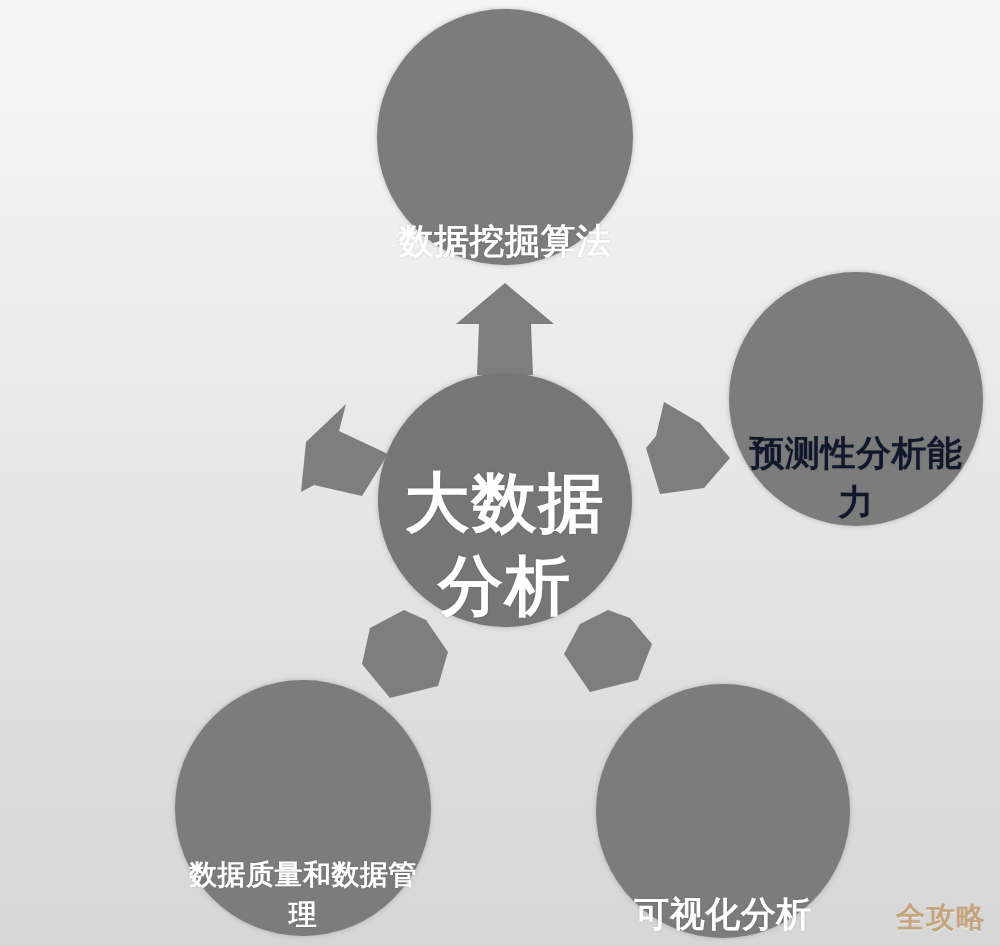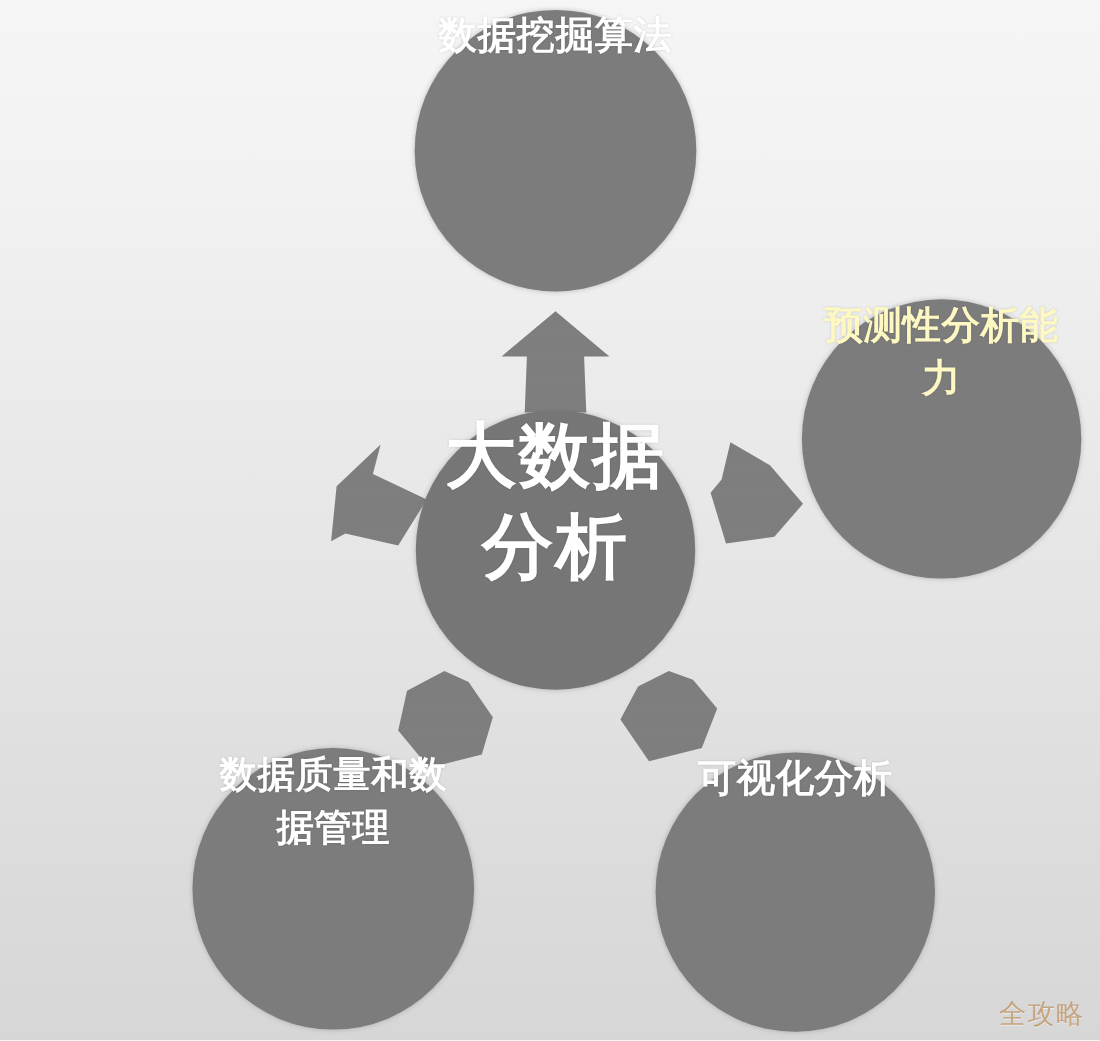--- a/index.html
+++ b/index.html
@@ -29,21 +29,21 @@
     opacity: .35;
     background-image: repeating-linear-gradient(
         0deg, rgba(0,0,0,.012) 0px, rgba(0,0,0,.012) 1px,
         rgba(255,255,255,.012) 1px, rgba(255,255,255,.012) 2px);
   }
   .node {
     position: absolute;
     border-radius: 50%;
     background: #7c7c7c;
     display: flex;
-    align-items: flex-start;
+    align-items: flex-end;
     justify-content: center;
     text-align: center;
     color: #ffffff;
     box-sizing: border-box;
     box-shadow: 0 0 5px rgba(120,120,120,.45);
   }
   .node .label {
     display: block;
     font-weight: bold;
     line-height: 1.38;
@@ -56,43 +56,43 @@
   #node-center { left: 378px; top: 373px; width: 254px; height: 254px; background: #767676; }
   #node-center .label { font-size: 65px; line-height: 1.28; letter-spacing: 2px; }
 
   #node-top    { left: 377px; top: 9px;   width: 256px; height: 256px; }
   #node-left   { left: 32px;  top: 266px; width: 256px; height: 256px; }
   #node-right  { left: 729px; top: 272px; width: 254px; height: 254px; }
   #node-bl     { left: 175px; top: 680px; width: 256px; height: 256px; }
   #node-br     { left: 596px; top: 684px; width: 254px; height: 254px; }
 
   .node-outer .label { font-size: 35px; }
-  #node-bl .label { font-size: 34px; line-height: 1.45; }
+  #node-bl .label { font-size: 28px; line-height: 1.45; }
 
   
   .arrow {
     position: absolute;
     pointer-events: none;
   }
   .arrow svg { display: block; overflow: visible; }
   .arrow path { fill: #7e7e7e; }
 
   #arrow-up      { left: 455px; top: 283px; }
   #arrow-upleft  { left: 298px; top: 404px; }
   #arrow-upright { left: 642px; top: 402px; }
   #arrow-downleft{ left: 358px; top: 608px; }
   #arrow-downright{left: 560px; top: 608px; }
 
   
   #watermark {
     position: absolute;
     right: 14px;
     bottom: 8px;
-    font-size: 25px;
-    font-weight: normal;
+    font-size: 29px;
+    font-weight: bold;
     color: #c4a079;
     letter-spacing: 1px;
     text-shadow: 0 1px 0 rgba(255,255,255,.55);
     opacity: .92;
   }
 </style>
 </head>
 <body>
 
 <div id="stage" style="background: linear-gradient(rgb(246, 246, 246) 0%, rgb(242, 242, 242) 18%, rgb(234, 234, 234) 42%, rgb(226, 226, 226) 66%, rgb(219, 219, 219) 86%, rgb(215, 215, 215) 100%);">
@@ -125,21 +125,21 @@
     <svg width="94" height="92" viewBox="0 0 94 92" aria-hidden="true">
       <path d="M48 2 L20 16 L4 46 L30 84 L78 72 L92 36 L70 10 Z" fill="#7e7e7e"></path>
     </svg>
   </div>
 
   <div class="node node-outer" id="node-top" style="background: rgb(124, 124, 124); color: rgb(255, 255, 255);">
     <span class="label">数据挖掘算法</span>
   </div>
 
 
-  <div class="node node-outer" id="node-right" style="background: rgb(124, 124, 124); color: #fef9c3;">
+  <div class="node node-outer" id="node-right" style="background: rgb(124, 124, 124); color: #0f172a;">
     <span class="label">预测性分析能力</span>
   </div>
 
   <div class="node node-outer" id="node-bl" style="background: rgb(124, 124, 124); color: rgb(255, 255, 255);">
     <span class="label">数据质量和数据管理</span>
   </div>
 
   <div class="node node-outer" id="node-br" style="background: rgb(124, 124, 124); color: rgb(255, 255, 255);">
     <span class="label">可视化分析</span>
   </div>

